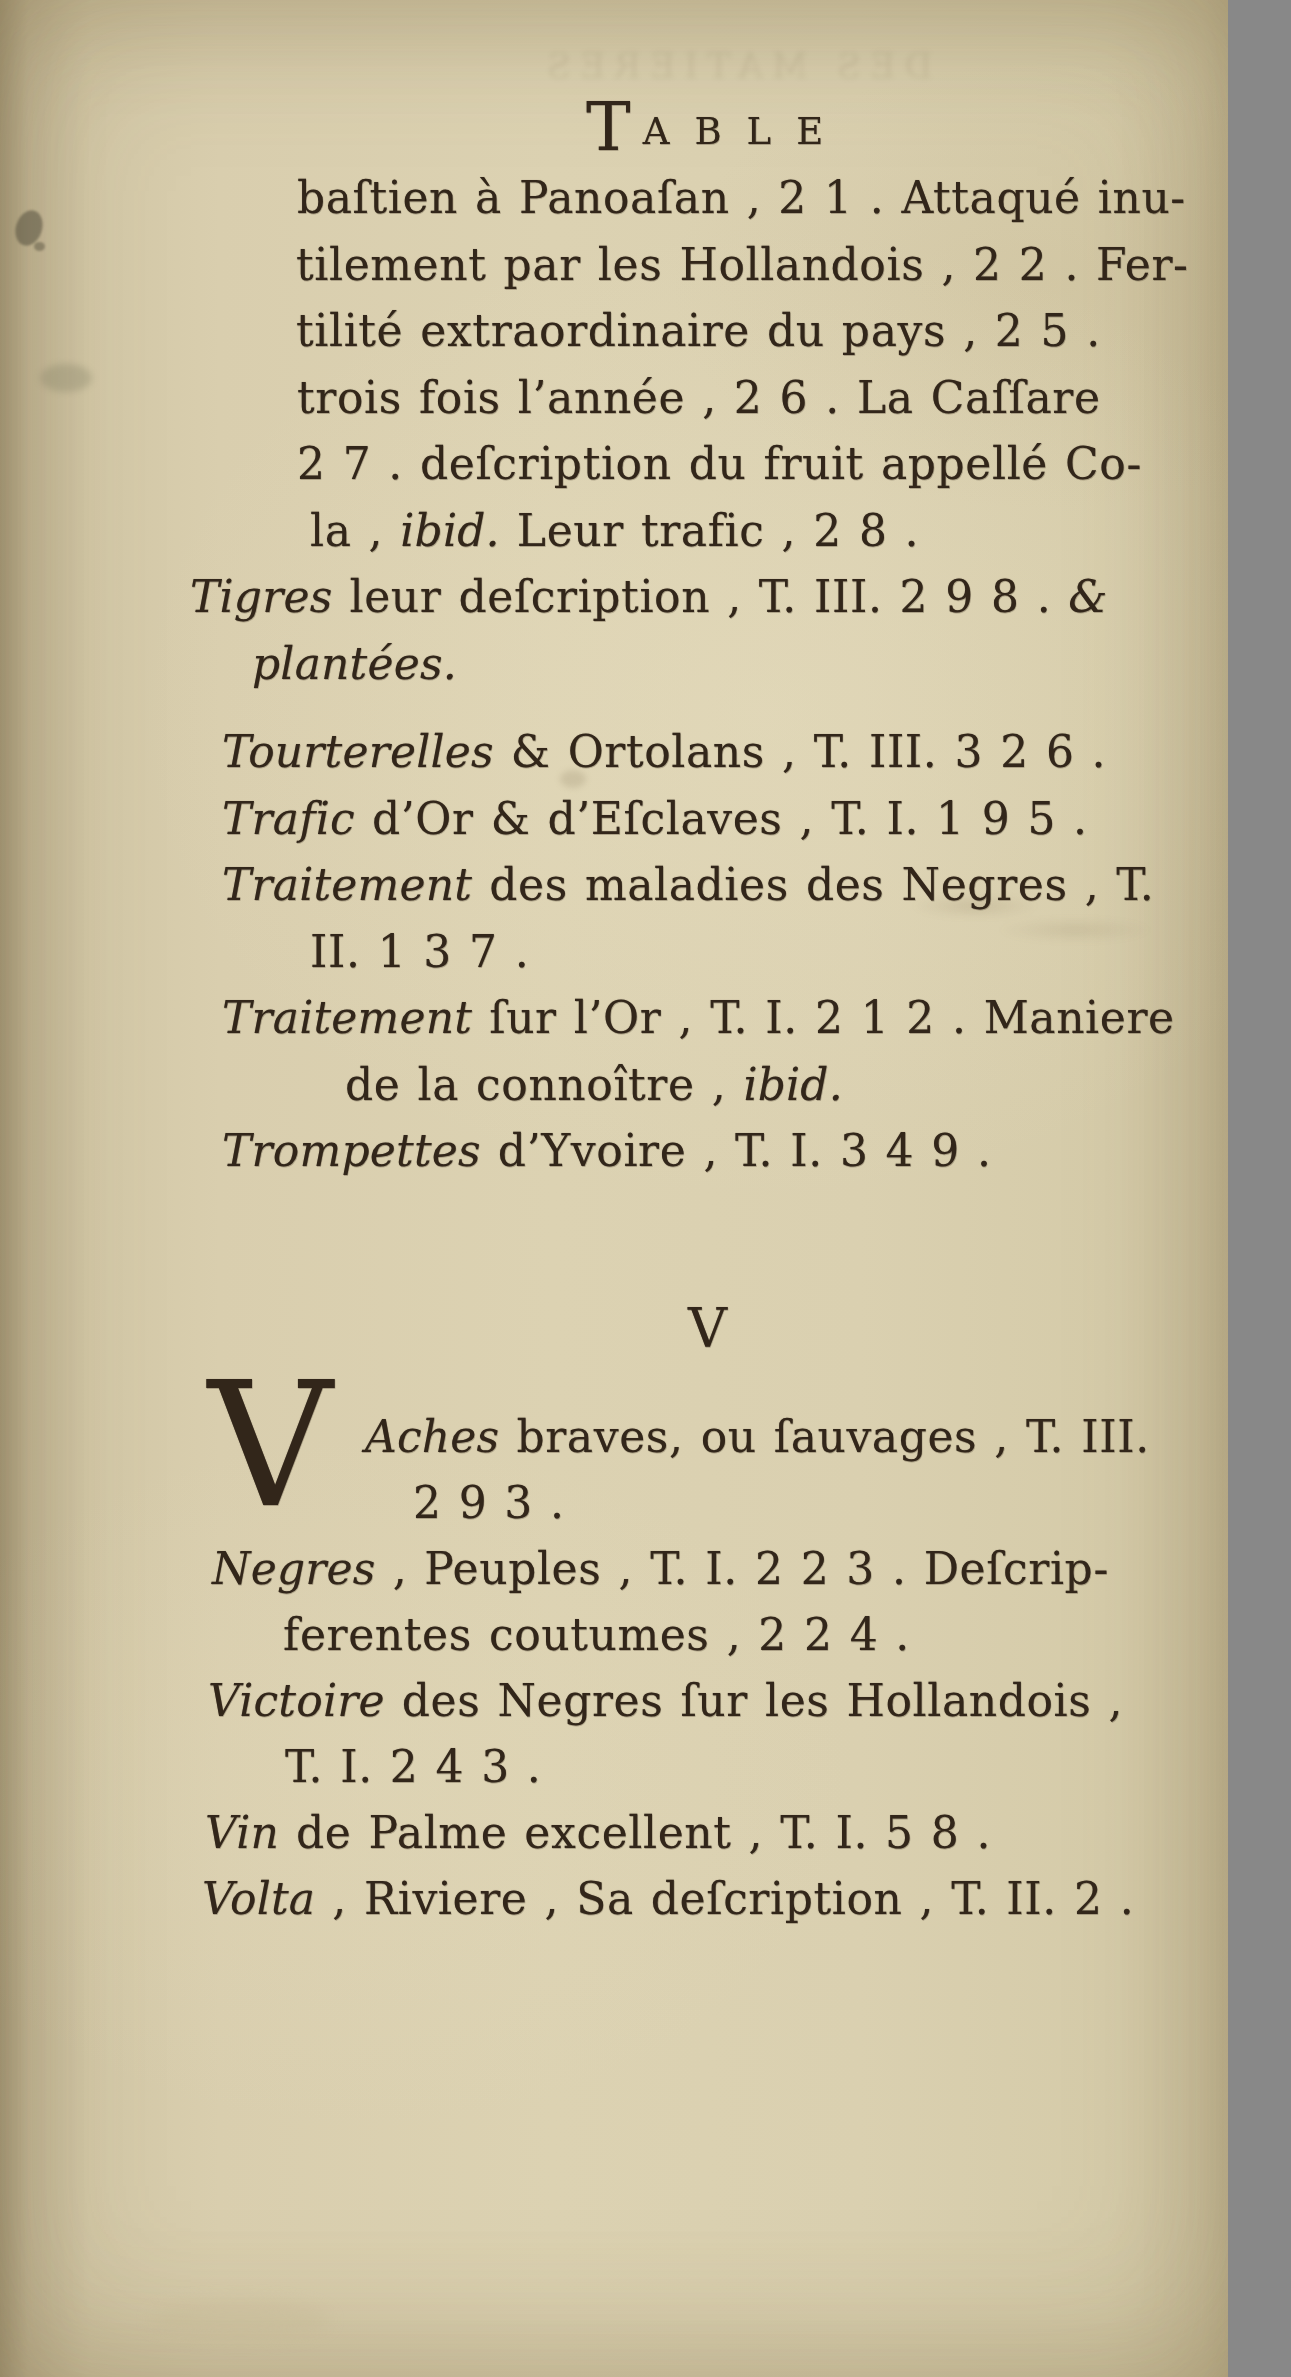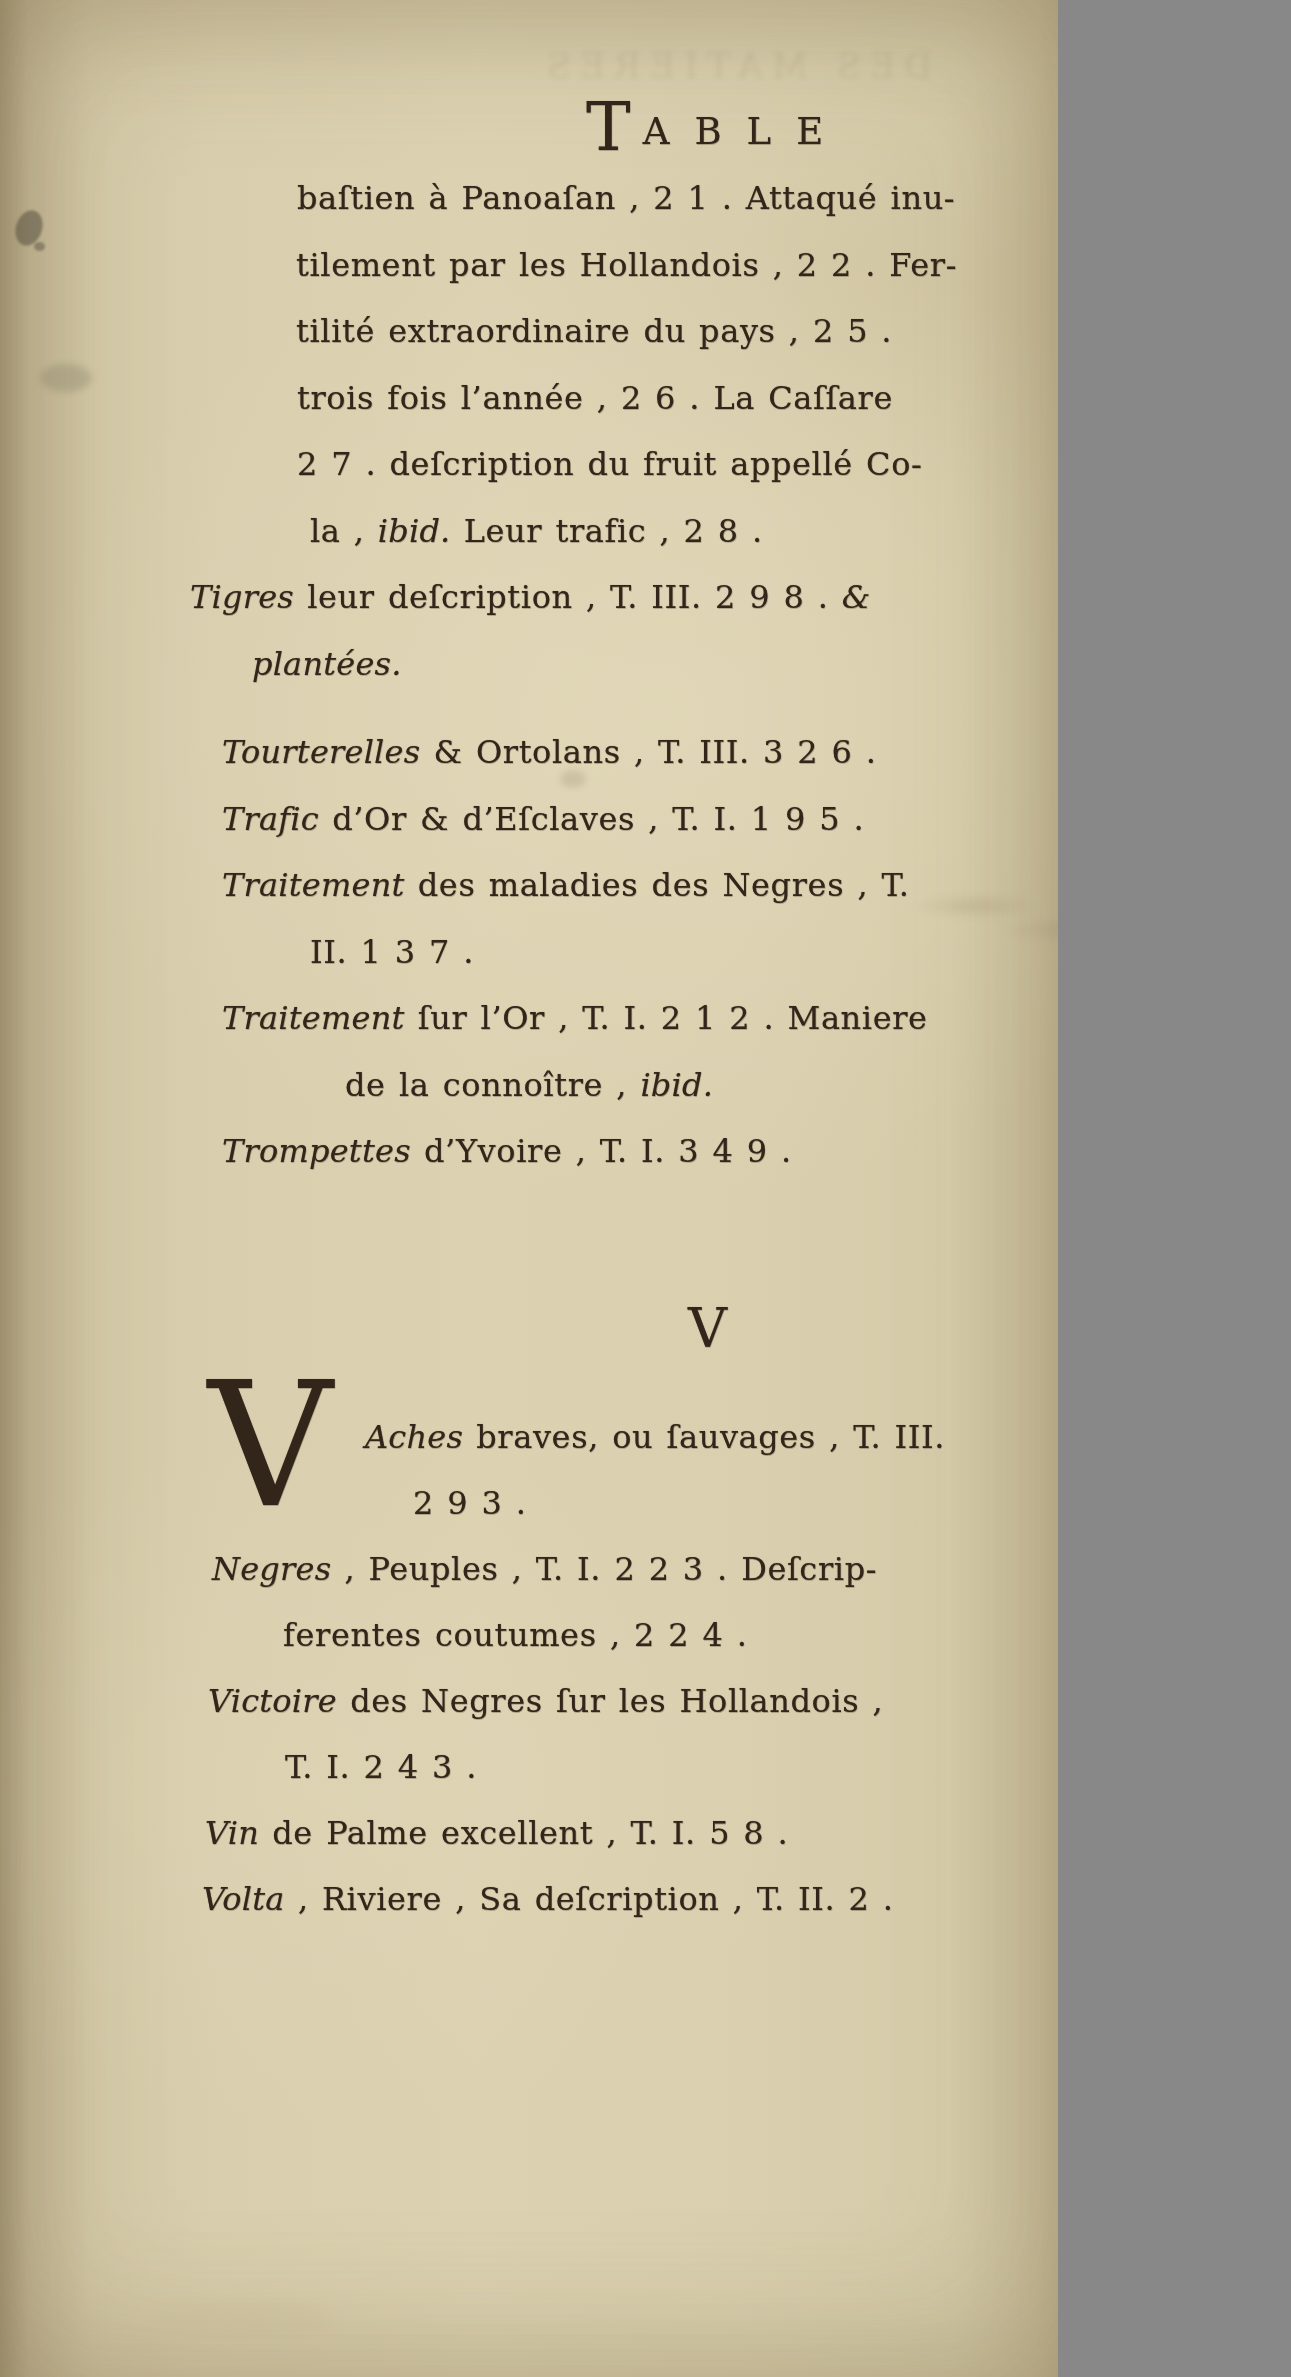--- a/index.html
+++ b/index.html
@@ -1,18 +1,18 @@
 <!DOCTYPE html>
 <html><head>
 <meta charset="utf-8">
 <style>
   html,body{margin:0;padding:0;background:#888;}
   .page{
     position:relative;
-    width:1058px;height:2377px;
+    width:1228px;height:2377px;
     overflow:hidden;
     font-family:"DejaVu Serif","Liberation Serif",serif;
     background:
       radial-gradient(ellipse 900px 700px at 62% 30%, rgba(235,226,196,0.35), rgba(235,226,196,0) 70%),
       radial-gradient(ellipse 700px 500px at 30% 75%, rgba(228,219,188,0.30), rgba(228,219,188,0) 70%),
       radial-gradient(ellipse 500px 300px at 85% 12%, rgba(190,172,132,0.18), rgba(190,172,132,0) 75%),
       linear-gradient(90deg,#ab9f80 0px,#c6ba9a 28px,#d3c8a7 90px,#d9ceae 220px,#dcd2b2 45%,#dad0b0 70%,#d5cba9 90%,#cfc4a2 98%,#c9be9c 100%),
       #d8cdab;
     box-shadow:inset 0 0 160px rgba(110,92,55,0.28), inset 0 -40px 120px rgba(140,120,80,0.12), inset 0 30px 90px rgba(130,110,70,0.16);
     color:#32261a;
@@ -38,21 +38,21 @@
       radial-gradient(ellipse 90px 18px at 30% 30%, rgba(120,100,70,0.16), rgba(120,100,70,0) 70%),
       radial-gradient(ellipse 110px 18px at 70% 70%, rgba(120,100,70,0.13), rgba(120,100,70,0) 70%);
     filter:blur(3px);
   }
   .lines{position:absolute;left:190px;width:1060px;}
   #t-lines{top:165px;}
   #v-lines{top:1404px;}
   #t-lines .line{height:66.5px;line-height:66.5px;}
   #v-lines .line{height:66px;line-height:66px;}
   .line{
-    font-size:32px;
+    font-size:44px;
     white-space:nowrap;
     letter-spacing:0.6px;
     word-spacing:2.5px;
     text-shadow:0 0 1px rgba(50,38,26,0.45),0.6px 0.8px 0.5px rgba(60,46,30,0.25);
   }
   .line .it{font-style:italic;letter-spacing:0.2px;}
   .line.gap{margin-top:22px;}
   .v-heading{
     position:absolute;left:688px;top:1302px;
     font-size:54px;line-height:1;

